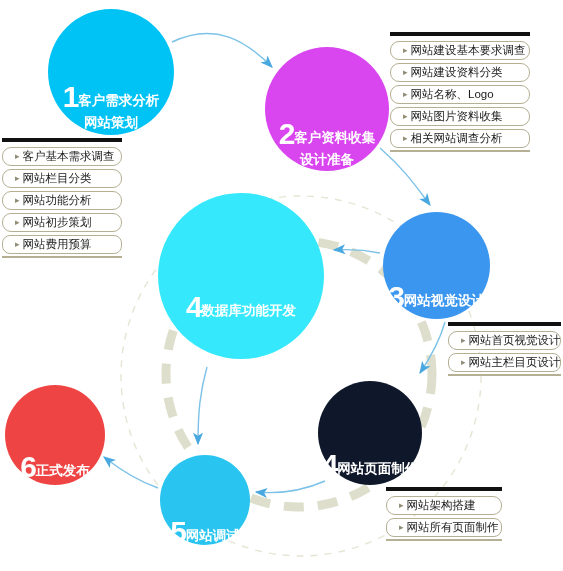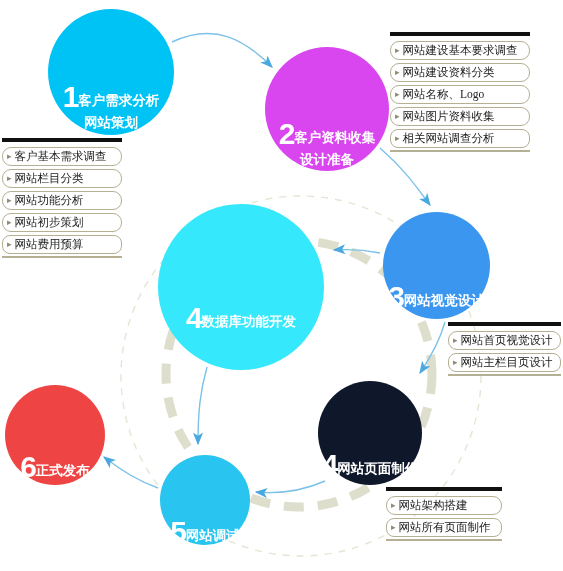--- a/index.html
+++ b/index.html
@@ -55,25 +55,25 @@
     border-top:4px solid #111111;
     border-bottom:2px solid #b5b094;
   }
   .listrow{
     border:1px solid #b5b094;
     border-radius:9px;
     background:#ffffff;
     height:17px;
     line-height:17px;
     margin-bottom:3px;
-    padding:0 4px 0 4px;
+    padding:0 4px 0 12px;
     font-size:11.5px;
     color:#1b1b1b;
     white-space:nowrap;
-    font-family:Liberation Serif, serif;
+    font-family:Liberation Sans, sans-serif;
   }
   .listrow:last-child{margin-bottom:2px;border-radius:8px;}
   .bullet{
     color:#8f8a73;
     font-size:9px;
     margin-right:3px;
     position:relative;
     top:-1px;
   }
 </style>
@@ -100,21 +100,21 @@
       <span class="txt2">设计准备</span>
     </div>
   </div>
 
   <div class="node" style="left:383px;top:212px;width:107px;height:107px;background:#3a96ee;">
     <div class="lbl" style="top:41px;">
       <span class="num">3</span><span class="txt">网站视觉设计</span>
     </div>
   </div>
 
-  <div class="node" style="left:158px;top:204px;width:166px;height:166px;background:#35e8fb;">
+  <div class="node" style="left:158px;top:193px;width:166px;height:166px;background:#35e8fb;">
     <div class="lbl" style="top:70px;">
       <span class="num">4</span><span class="txt">数据库功能开发</span>
     </div>
   </div>
 
   <div class="node" style="left:318px;top:381px;width:104px;height:104px;background:#0f172a;">
     <div class="lbl" style="top:40px;">
       <span class="num">4</span><span class="txt">网站页面制作</span>
     </div>
   </div>

